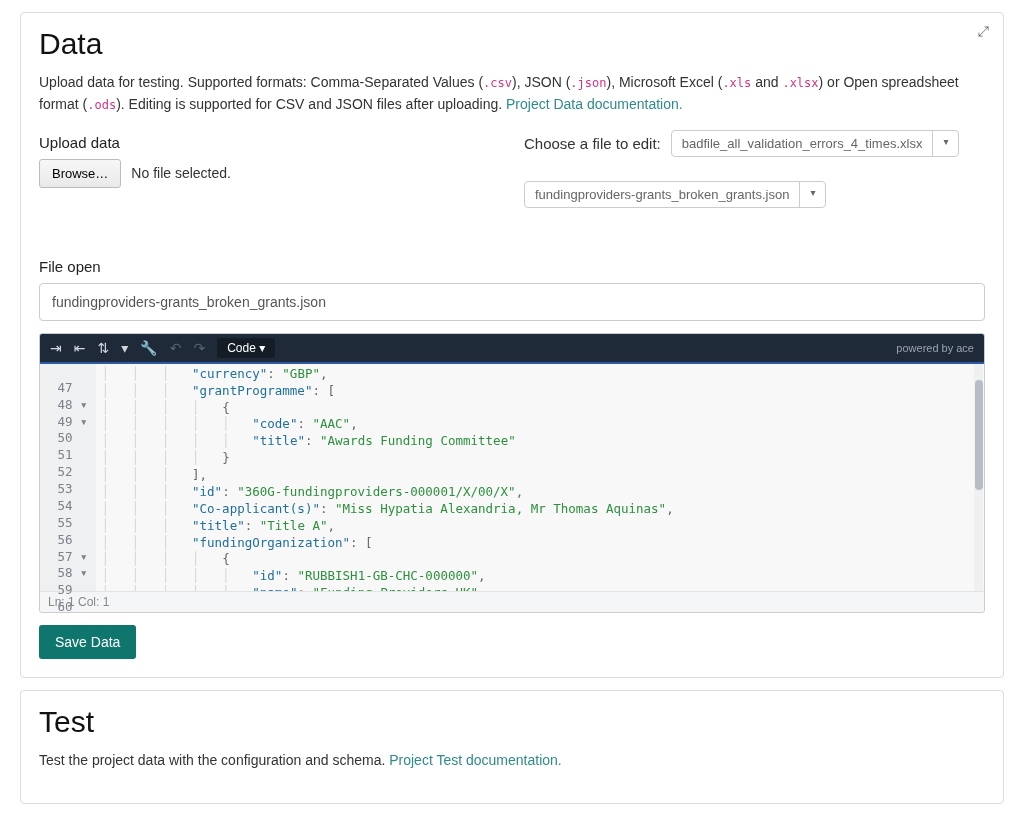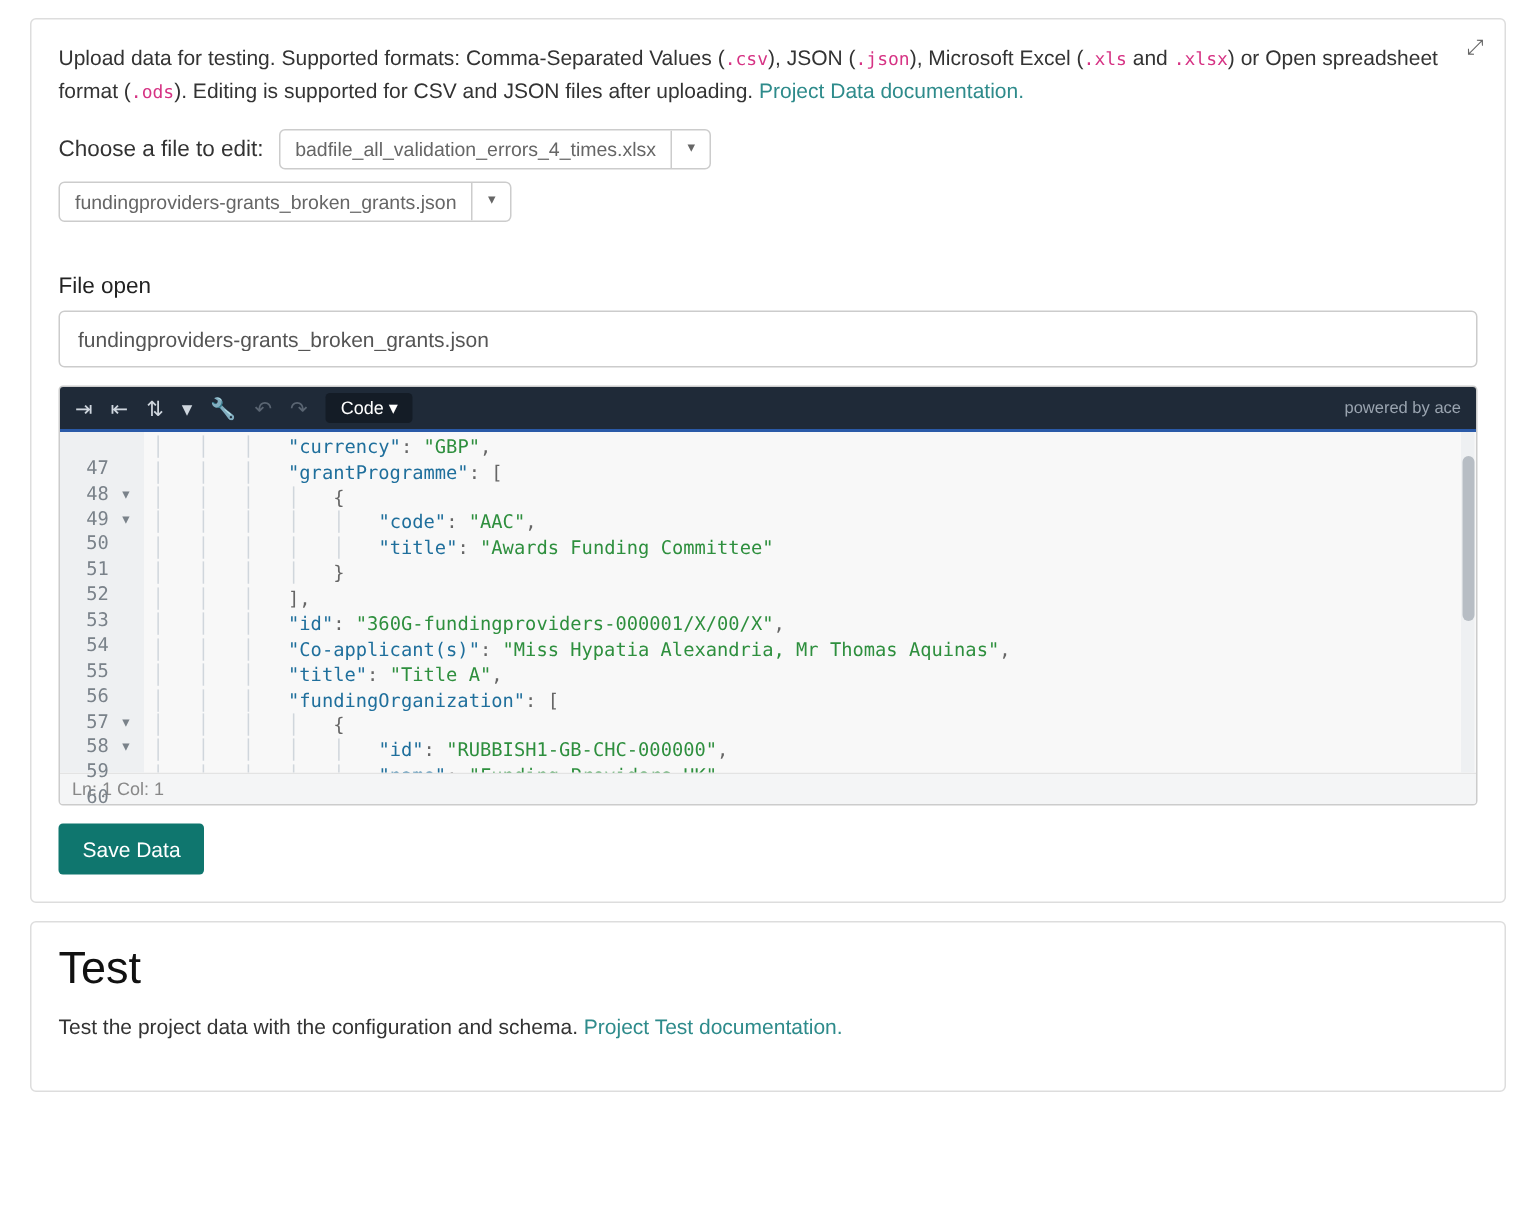--- a/index.html
+++ b/index.html
@@ -66,21 +66,21 @@
     border-radius: 3px;
     padding: 6px 12px;
     font-size: 13px;
     cursor: pointer;
   }
   .nofile { color: #333; font-size: 14px; }
   .choose-row {
     display: flex;
     align-items: center;
     gap: 10px;
-    margin-bottom: 8px;
+    margin-bottom: 24px;
   }
   .choose-label { font-size: 15px; }
   .dropdown {
     display: inline-flex;
     border: 1px solid #ccc;
     border-radius: 4px;
     overflow: hidden;
     background: #fff;
   }
   .dropdown .dd-text {
@@ -219,26 +219,34 @@
     margin-top: 18px;
     display: inline-block;
     cursor: pointer;
   }
 </style>
 </head>
 <body>
 
 <div class="panel">
   <span class="expand-icon">⤢</span>
+  <h1>Data</h1>
 
   <div class="desc">
     <span>Upload data for testing. Supported formats: Comma-Separated Values (</span><code class="inline-code">.csv</code><span>), JSON (</span><code class="inline-code">.json</code><span>), Microsoft Excel (</span><code class="inline-code">.xls</code><span> and </span><code class="inline-code">.xlsx</code><span>) or Open spreadsheet format (</span><code class="inline-code">.ods</code><span>). Editing is supported for CSV and JSON files after uploading. </span><a href="#" class="link">Project Data documentation.</a>
   </div>
 
   <div class="row">
+    <div class="col">
+      <div class="label-line">Upload data</div>
+      <div class="file-row">
+        <button class="browse-btn">Browse…</button>
+        <span class="nofile">No file selected.</span>
+      </div>
+    </div>
     <div class="col">
       <div class="choose-row">
         <span class="choose-label">Choose a file to edit:</span>
         <span class="dropdown">
           <span class="dd-text">badfile_all_validation_errors_4_times.xlsx</span>
           <span class="dd-caret">▾</span>
         </span>
       </div>
       <div class="choose-row">
         <span class="dropdown">

